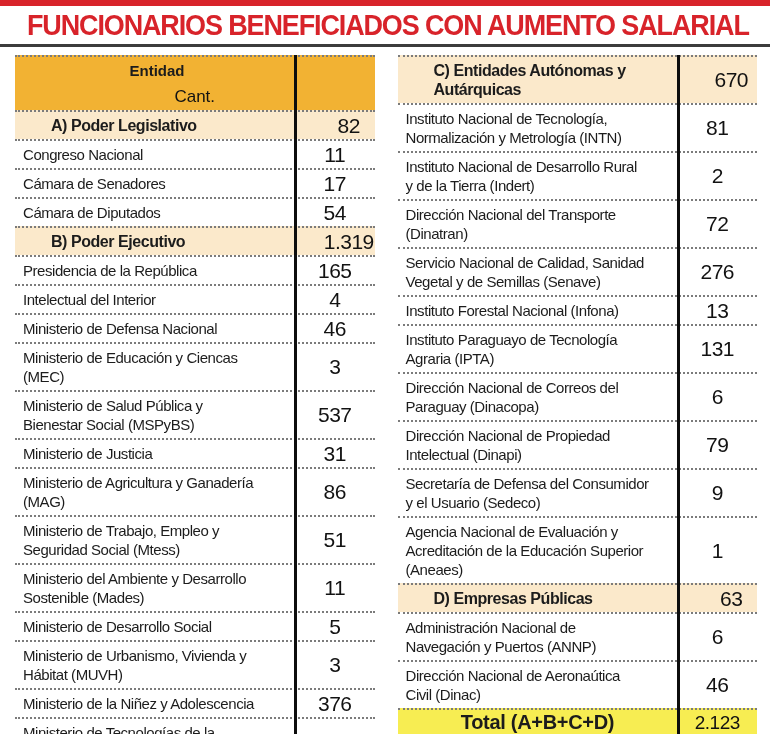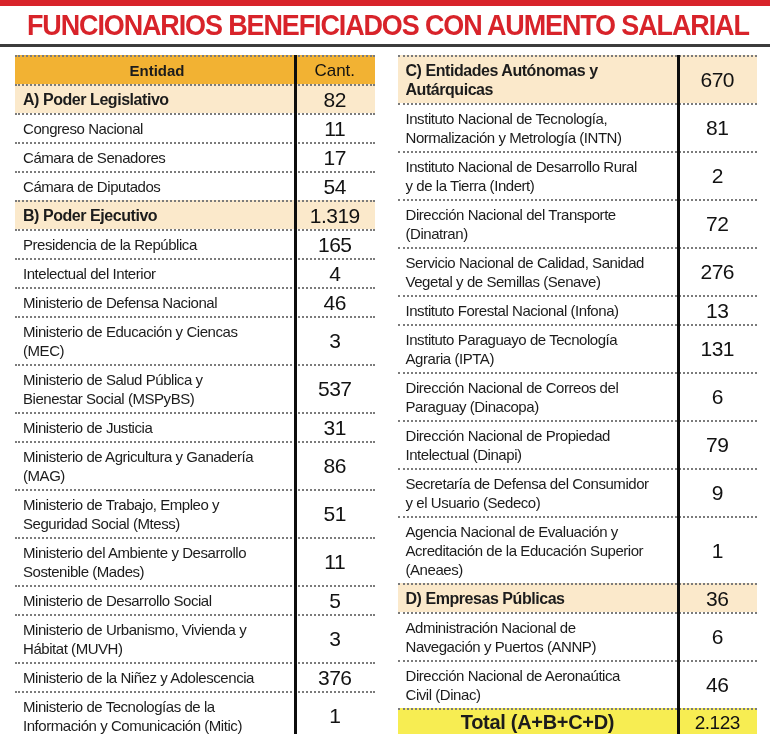--- a/index.html
+++ b/index.html
@@ -15,25 +15,25 @@
   html,body{width:770px;height:734px;overflow:hidden;background:#fff;
     font-family:"Liberation Sans","DejaVu Sans",sans-serif;color:var(--ink);}
   .top-rule{height:6px;background:var(--accent-red);}
   .title{color:var(--accent-red);font-weight:700;font-size:29px;letter-spacing:-1.2px;
     text-align:center;white-space:nowrap;transform:scaleX(0.93);transform-origin:50% 50%;
     margin:3px 0 2px;}
   .title-rule{height:3px;background:var(--rule-dark);}
   .tables{display:flex;gap:23px;padding:8px 13px 0 15px;align-items:flex-start;}
   .table{flex:1;position:relative;border-bottom:2px dotted var(--dot-border);}
   .vline{position:absolute;top:0;bottom:0;left:279px;width:3px;background:#0d0d0d;z-index:3;}
-  .thead{display:flex;background:var(--header-gold);border-top:2px dotted var(--dot-border);}
+  .thead{display:flex;background:var(--header-gold);border-top:2px dotted var(--dot-border);flex-direction:column;}
   .thead .cell{font-weight:700;font-size:17px;text-align:center;padding:3px 2px;}
   .trow{display:flex;border-top:2px dotted var(--dot-border);}
   .trow.section{background:var(--section-cream);}
-  .trow.section .label{font-weight:700;font-size:16px;}
+  .trow.section .label{font-weight:700;font-size:16px;margin-left:28px;}
   .cell.label{width:280px;padding:4px 4px 4px 8px;font-size:15px;line-height:19px;
     letter-spacing:-0.45px;white-space:pre-line;color:#1c1c1c;}
   .thead .cell.label{width:280px;white-space:normal;letter-spacing:0;line-height:19px;}
   .cell.value{flex:1;display:flex;align-items:center;justify-content:center;
     font-weight:400;font-size:21px;letter-spacing:-0.5px;}
   .thead .cell.value{flex:1;display:flex;align-items:center;justify-content:center;
     font-size:17px;letter-spacing:0;}
   .trow.total{background:var(--total-yellow);}
   .trow.total .label{font-weight:700;font-size:20px;text-align:right;white-space:normal;
     letter-spacing:-0.3px;padding:3px 0;display:flex;align-items:center;justify-content:center;}
@@ -188,21 +188,21 @@
           <div class="cell value">9</div>
         </div>
         <div class="trow">
           <div class="cell label">Agencia Nacional de Evaluación y
 Acreditación de la Educación Superior
 (Aneaes)</div>
           <div class="cell value">1</div>
         </div>
         <div class="trow section">
           <div class="cell label">D) Empresas Públicas</div>
-          <div class="cell value">36</div>
+          <div class="cell value">63</div>
         </div>
         <div class="trow">
           <div class="cell label">Administración Nacional de
 Navegación y Puertos (ANNP)</div>
           <div class="cell value">6</div>
         </div>
         <div class="trow">
           <div class="cell label">Dirección Nacional de Aeronaútica
 Civil (Dinac)</div>
           <div class="cell value">46</div>

